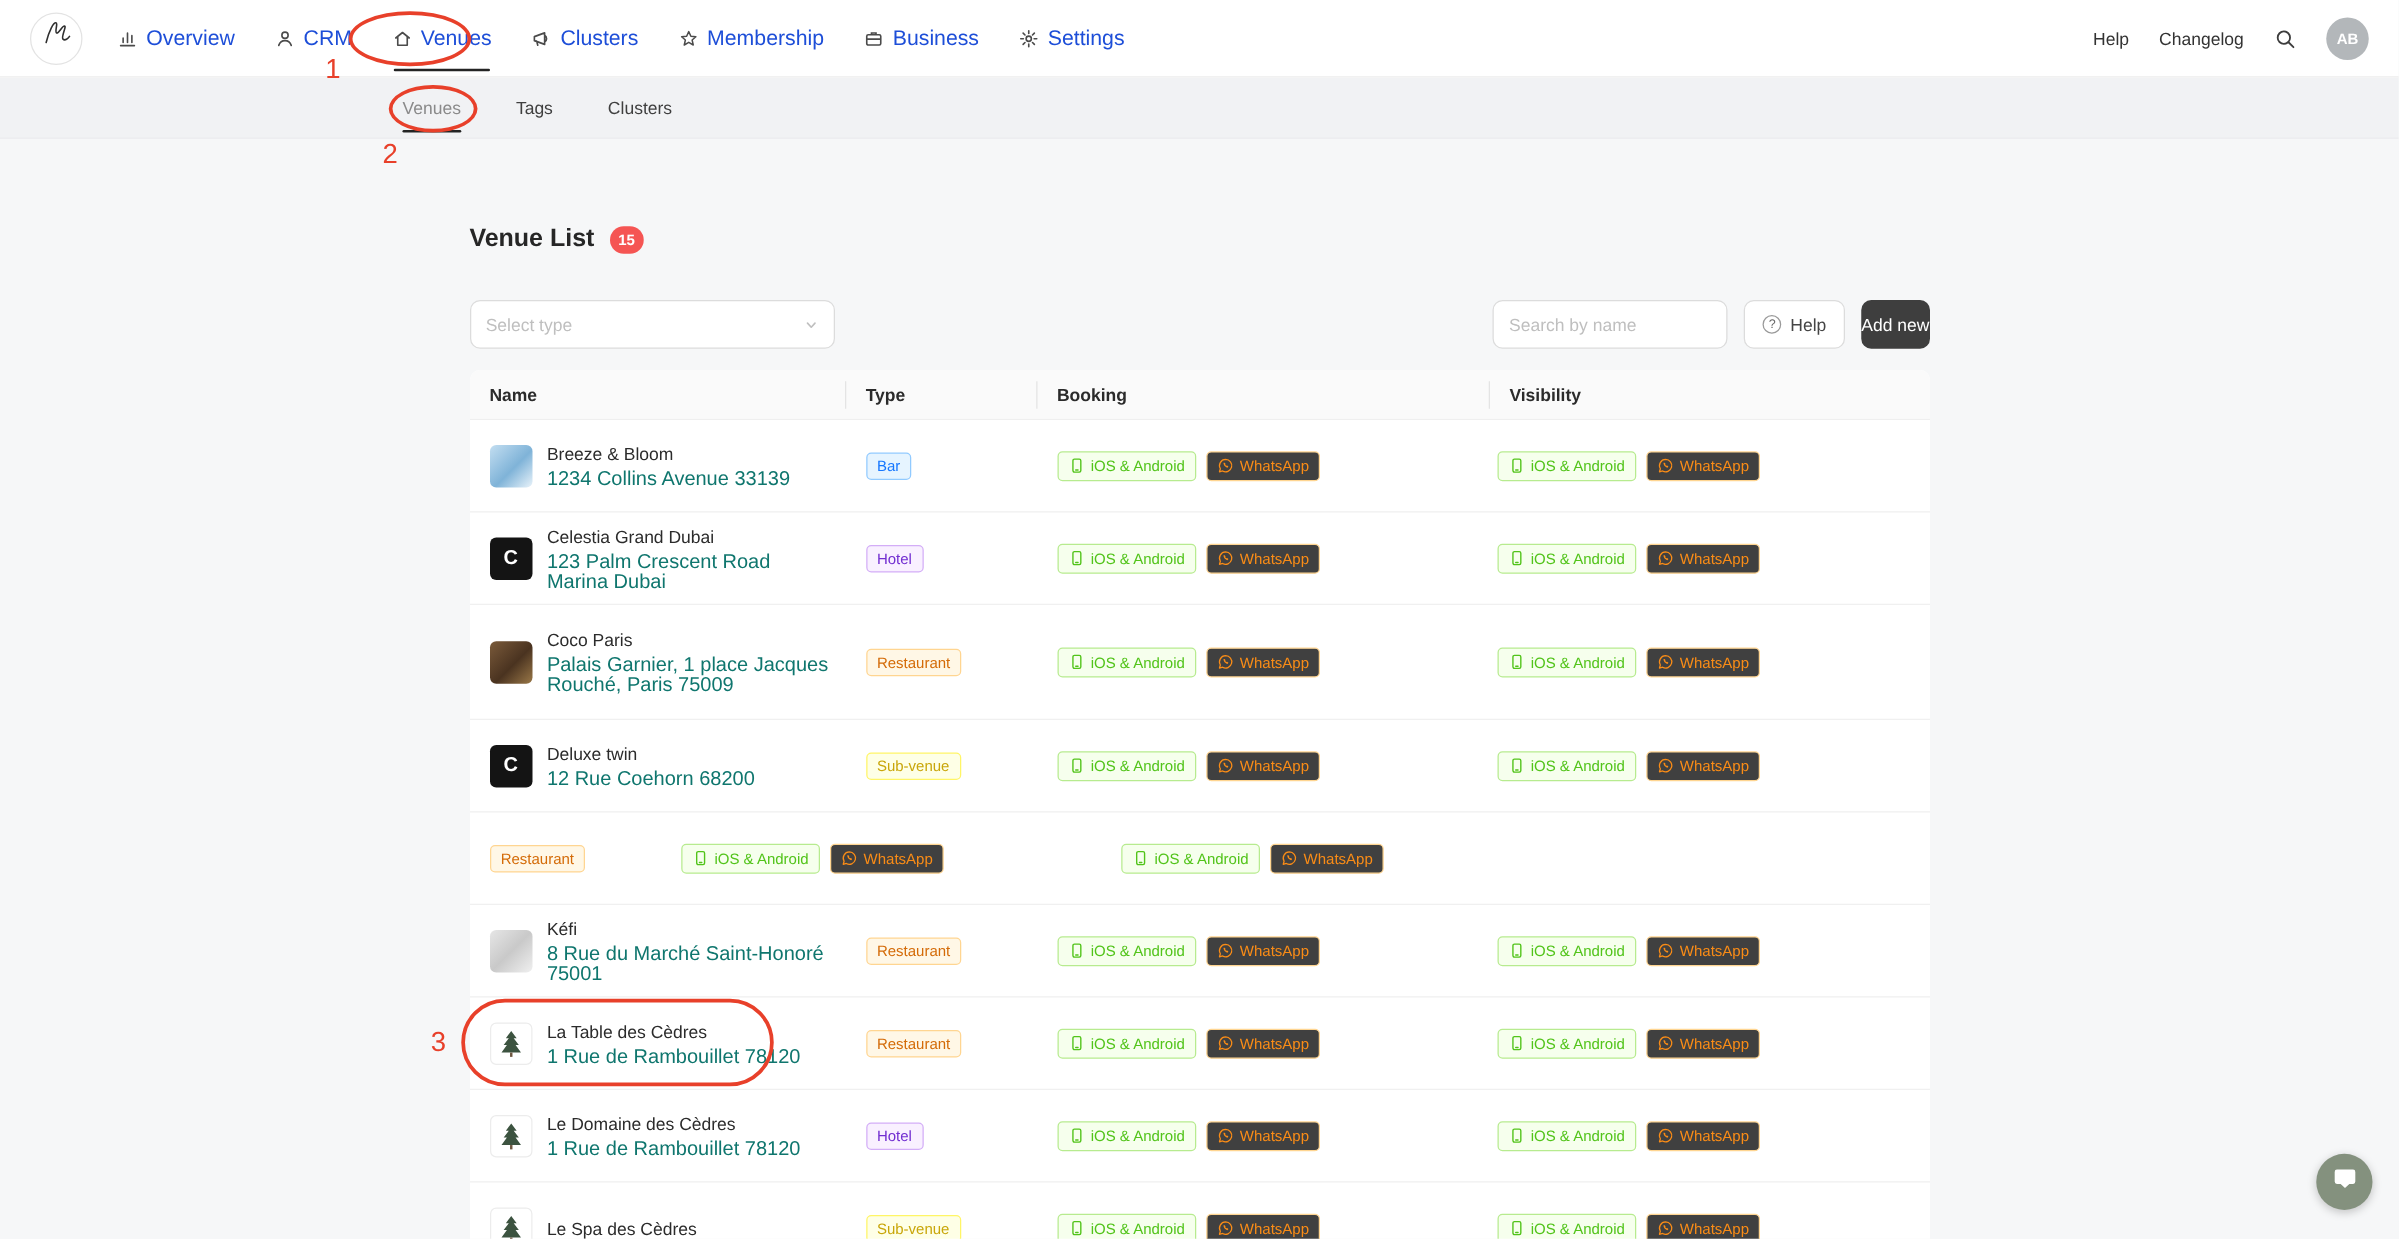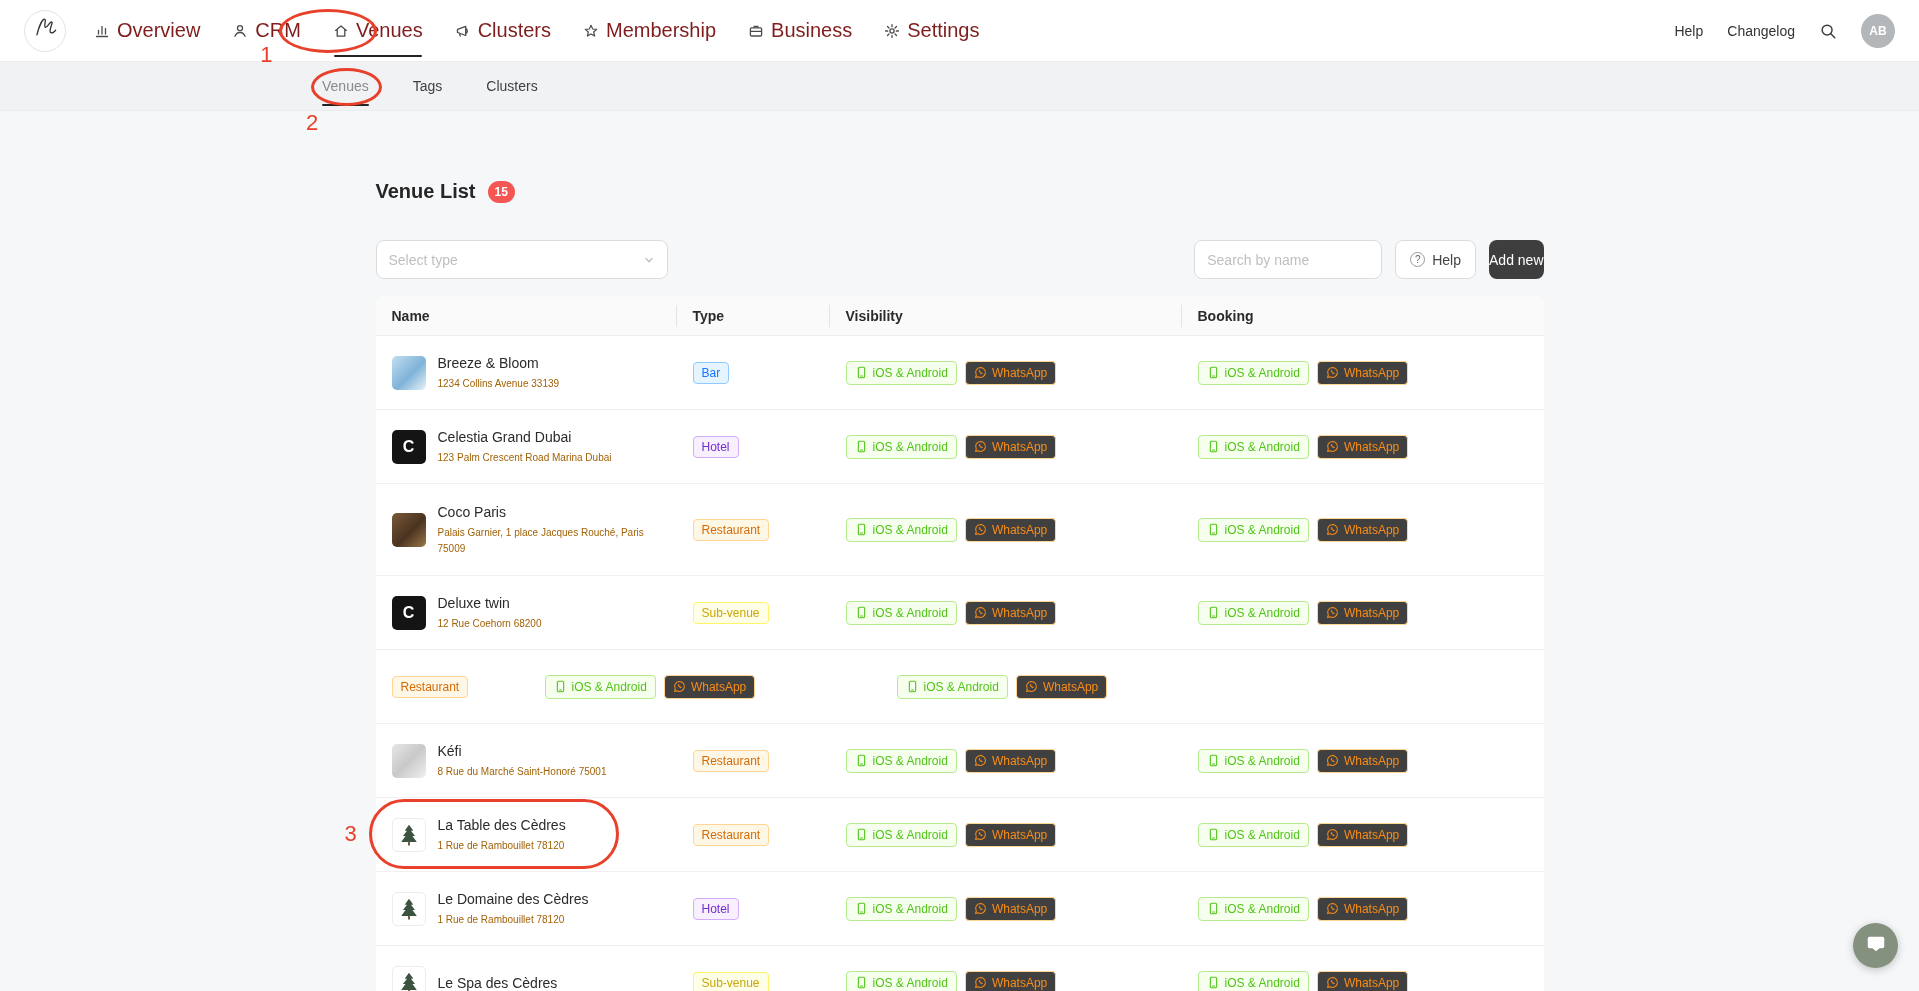--- a/index.html
+++ b/index.html
@@ -17,21 +17,21 @@
     display:flex; align-items:center; padding:0 24px; position:relative; z-index:2;
   }
   .logo {
     width:42px; height:42px; border-radius:50%; border:1px solid #e3e3e3;
     background:#fff; display:flex; align-items:center; justify-content:center;
     margin-right:28px; cursor:pointer; flex:none;
   }
   .logo svg { width:34px; height:34px; }
   .nav-items { display:flex; align-items:center; gap:32px; height:62px; }
   .nav-item {
-    display:flex; align-items:center; gap:7px; font-size:20px; color:#7f1d1d;
+    display:flex; align-items:center; gap:7px; font-size:17px; color:#1d4ed8;
     height:62px; cursor:pointer; position:relative; white-space:nowrap;
   }
   .nav-item.active::after {
     content:""; position:absolute; left:1px; right:1px; bottom:5px; height:2px; background:#242424; border-radius:1px;
   }
   .nav-icon { width:16px; height:16px; display:flex; }
   .nav-icon svg { width:16px; height:16px; }
   .topnav-right { margin-left:auto; display:flex; align-items:center; gap:24px; font-size:14px; color:#333; }
   .link { cursor:pointer; white-space:nowrap; }
   .search-btn { width:18px; height:18px; cursor:pointer; display:flex; }
@@ -110,21 +110,21 @@
     display:flex; align-items:center; justify-content:center;
   }
   .thumb.letter { background:#141414; color:#fff; font-weight:700; font-size:16px; }
   .thumb.tree { background:#fff; border:1px solid #ececec; }
   .thumb.tree svg { width:26px; height:26px; }
   .thumb.photo-blue  { background:linear-gradient(135deg,#c3def1,#7fb3d8 55%,#e9f3fa); }
   .thumb.photo-brown { background:linear-gradient(135deg,#7a5a3a,#4a3320 55%,#9a7848); }
   .thumb.photo-navy  { background:linear-gradient(135deg,#33426d,#1d2540 55%,#4a5d8a); }
   .thumb.photo-gray  { background:linear-gradient(135deg,#e6e6e6,#c9c9c9 50%,#f0f0f0); }
   .vname { font-size:14px; color:#2b2b2b; line-height:20px; }
-  .vaddr { font-size:10px; color:#a16207; margin-top:3px; line-height:16px; max-width:228px; }
+  .vaddr { font-size:16px; color:#0f766e; margin-top:3px; line-height:16px; max-width:228px; }
 
   .tag { display:inline-block; font-size:12px; line-height:20px; padding:0 8px; border-radius:4px; border:1px solid; white-space:nowrap; }
   .tag-blue   { background:#e6f4ff; border-color:#91caff; color:#1677ff; }
   .tag-purple { background:#f9f0ff; border-color:#d3adf7; color:#722ed1; }
   .tag-orange { background:#fff7e6; border-color:#ffd591; color:#d46b08; }
   .tag-gold   { background:#feffe6; border-color:#fff566; color:#c9a60a; }
 
   .badge {
     display:inline-flex; align-items:center; gap:5px; height:24px; padding:0 8px;
     border-radius:4px; border:1px solid; font-size:12px; white-space:nowrap;
@@ -260,22 +260,22 @@
         <span>Help</span>
       </button>
       <button class="btn-add">Add new</button>
     </div>
   </div>
 
   <div class="table">
     <div class="thead">
       <div class="th col-name">Name</div>
       <div class="th col-type">Type</div>
+      <div class="th col-book">Booking</div>
       <div class="th col-vis">Visibility</div>
-      <div class="th col-book">Booking</div>
     </div>
     <div class="tbody">
         <div class="trow">
           <div class="cell cell-name col-name">
             <div class="thumb photo-blue"></div>
             <div class="name-wrap">
               <div class="vname">Breeze &amp; Bloom</div>
               <div class="vaddr">1234 Collins Avenue 33139</div>
             </div>
           </div>

